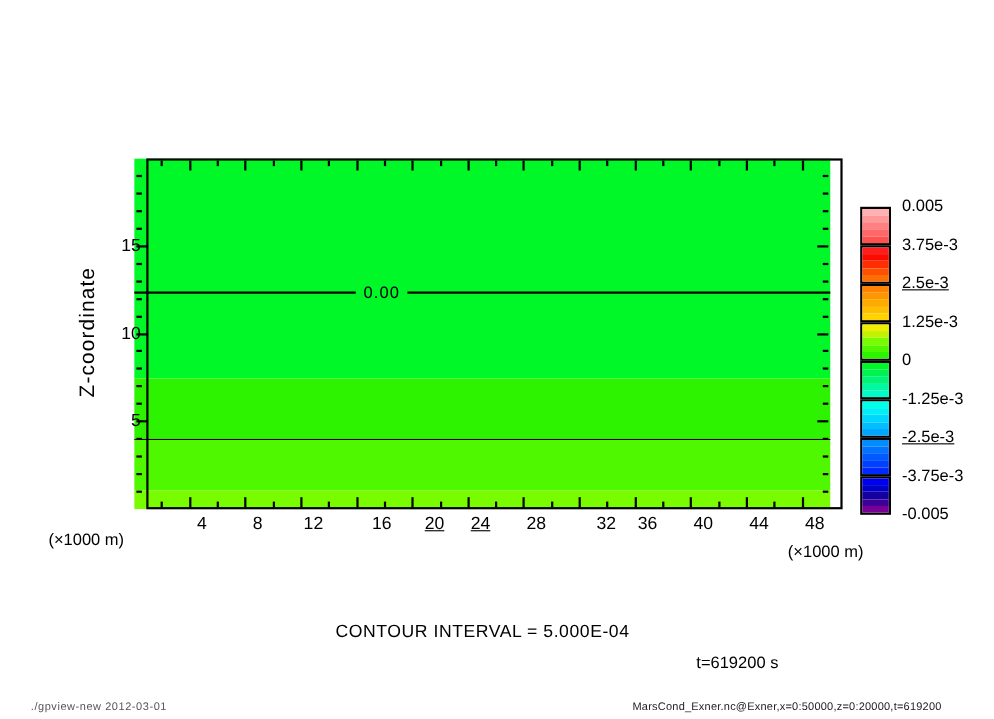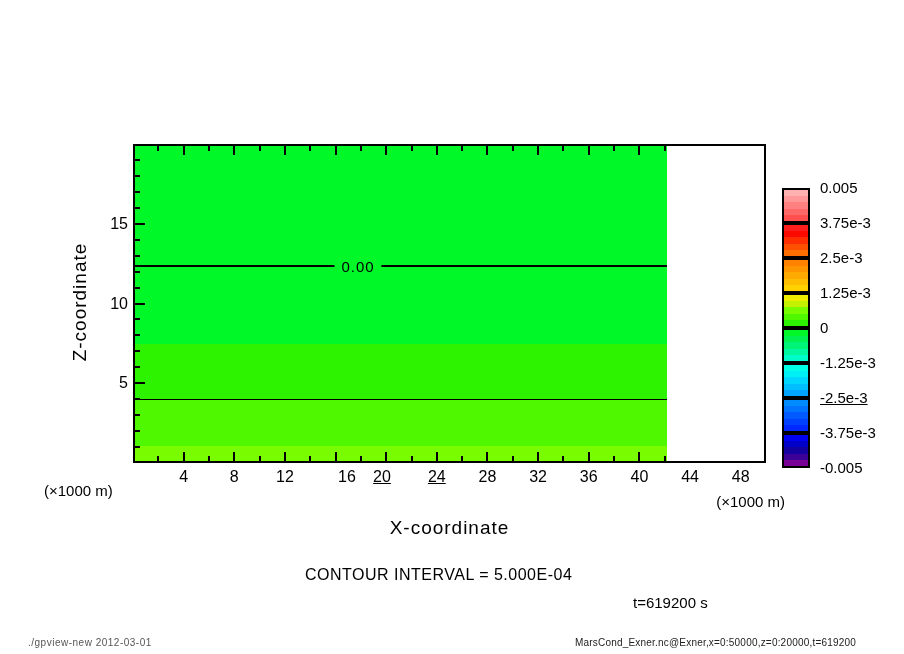--- a/index.html
+++ b/index.html
@@ -5,21 +5,21 @@
   html,body{margin:0;padding:0;background:#ffffff;}
   #canvas{
     position:relative;width:904px;height:654px;background:#ffffff;
     font-family:"Liberation Sans",sans-serif;color:#000;overflow:hidden;
   }
   .abs{position:absolute;}
   #title{
     left:133px;top:76px;width:633px;text-align:center;
     font-size:24px;letter-spacing:2px;word-spacing:10px;color:#000;
   }
-  #plot{left:133px;top:144px;width:534px;height:319px;overflow:hidden;text-align:right;}
+  #plot{left:122px;top:144px;width:633px;height:319px;overflow:hidden;text-align:right;}
   #plot-frame{left:133px;top:144px;width:633px;height:319px;
     border:2px solid #000;box-sizing:border-box;pointer-events:none;}
   .band{position:absolute;left:0;width:100%;}
   .contour{position:absolute;left:0;width:100%;background:#000;}
   .contour-label{
     position:absolute;transform:translate(-50%,-50%);
     font-size:15px;padding:0 7px;letter-spacing:1px;color:#000;
   }
   .tick{position:absolute;background:#000;}
   .xtick-label{
@@ -147,21 +147,20 @@
       <div class="tick" style="left: 2px; top: 46.85px; width: 5px; height: 2px;"></div>
       <div class="tick" style="left: 626px; top: 46.85px; width: 5px; height: 2px;"></div>
       <div class="tick" style="left: 2px; top: 30.9px; width: 5px; height: 2px;"></div>
       <div class="tick" style="left: 626px; top: 30.9px; width: 5px; height: 2px;"></div>
       <div class="tick" style="left: 2px; top: 14.95px; width: 5px; height: 2px;"></div>
       <div class="tick" style="left: 626px; top: 14.95px; width: 5px; height: 2px;"></div>
     </div>
   <div id="plot-frame" class="abs"></div>
 
   <div id="ylabel" class="abs">Z-coordinate</div>
-  <div id="xlabel" class="abs">X-coordinate</div>
 
   <div id="x-unit-left" class="abs">(×1000 m)</div>
   <div id="x-unit-right" class="abs">(×1000 m)</div>
 
   <div id="contour-interval" class="abs">CONTOUR INTERVAL = 5.000E-04</div>
   <div id="time-text" class="abs">t=619200 s</div>
 
   <div id="colorbar" class="abs">
       <div class="cb-block">
         <div class="cb-sub" style="background: rgb(255, 176, 176);"></div>
@@ -220,33 +219,33 @@
         <div class="cb-sub" style="background: rgb(120, 0, 150);"></div>
       </div>
     </div>
 
   <div id="footer-left" class="abs">./gpview-new  2012-03-01</div>
   <div id="footer-right" class="abs">MarsCond_Exner.nc@Exner,x=0:50000,z=0:20000,t=619200</div>
 <div class="xtick-label" style="left: 183.64px;">4</div>
     <div class="xtick-label" style="left: 234.28px;">8</div>
     <div class="xtick-label" style="left: 284.92px;">12</div>
     <div class="xtick-label" style="left: 347px;">16</div>
-    <div class="xtick-label" style="left: 382px; text-decoration: underline;">20</div>
+    <div class="xtick-label" style="left: 395px; text-decoration: underline;">20</div>
     <div class="xtick-label" style="left: 436.84px; text-decoration: underline;">24</div>
     <div class="xtick-label" style="left: 487.48px;">28</div>
-    <div class="xtick-label" style="left: 538.12px;">32</div>
+    <div class="xtick-label" style="left: 538.12px; text-align: right;">32</div>
     <div class="xtick-label" style="left: 588.76px;">36</div>
     <div class="xtick-label" style="left: 639.4px;">40</div>
     <div class="xtick-label" style="left: 690.04px;">44</div>
     <div class="xtick-label" style="left: 740.68px;">48</div>
     <div class="ytick-label" style="top: 383.25px;">5</div>
     <div class="ytick-label" style="top: 303.5px;">10</div>
     <div class="ytick-label" style="top: 223.75px;">15</div>
     <div class="cb-label" style="top: 188px;">0.005</div>
     <div class="cb-label" style="top: 223px;">3.75e-3</div>
-    <div class="cb-label" style="top: 258px;">2.5e-3</div>
+    <div class="cb-label" style="top: 258px; text-decoration: underline;">2.5e-3</div>
     <div class="cb-label" style="top: 293px;">1.25e-3</div>
     <div class="cb-label" style="top: 328px;">0</div>
     <div class="cb-label" style="top: 363px;">-1.25e-3</div>
     <div class="cb-label" style="top: 398px; text-decoration: underline;">-2.5e-3</div>
     <div class="cb-label" style="top: 433px;">-3.75e-3</div>
     <div class="cb-label" style="top: 468px;">-0.005</div>
   </div>
 
 </body></html>

